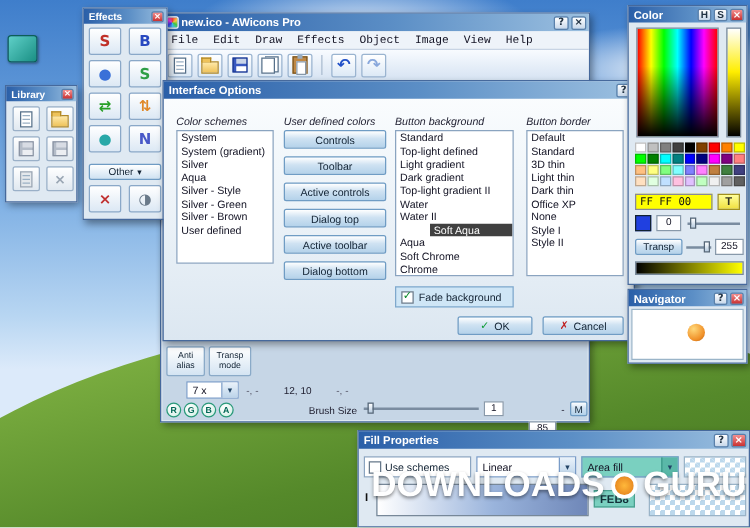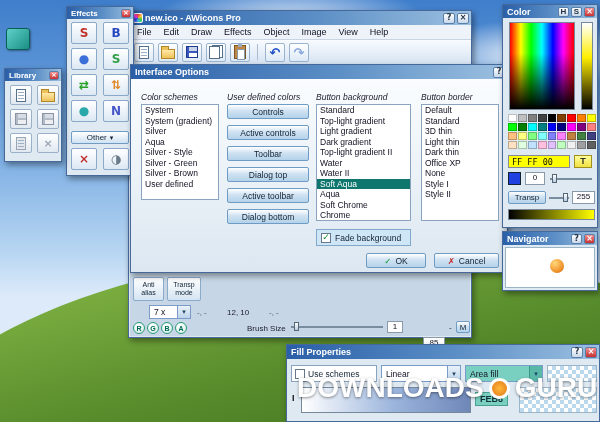--- a/index.html
+++ b/index.html
@@ -24,21 +24,21 @@
   .tb-title{white-space:nowrap;overflow:hidden;}
   .spacer{flex:1;}
   .tb-btn{flex:0 0 auto;width:12px;height:11px;display:inline-flex;align-items:center;justify-content:center;
     background:linear-gradient(#ffffff,#c8d8ea);border:1px solid #5a80aa;border-radius:2px;color:#234;
     font-size:8px;font-weight:bold;line-height:1;}
   .tb-btn.close{background:linear-gradient(#f49090,#c83030);color:#fff;}
 
   
   .menubar{display:flex;height:15px;align-items:center;background:#eef3f9;border-bottom:1px solid #c8d4e4;
     font-size:9px;padding-left:2px;color:#112;}
-  .menu-item{padding:19px 6px;}
+  .menu-item{padding:19px 6px;font-family:Liberation Mono, monospace;}
   .toolbar{display:flex;align-items:center;gap:4px;height:25px;background:linear-gradient(#f8fbff,#d6e3f2);
     border-bottom:1px solid #b8c8dc;padding:0 5px;}
   .tool-btn{width:20px;height:19px;display:flex;align-items:center;justify-content:center;
     border:1px solid #9ab4d0;border-radius:2px;background:linear-gradient(#fff,#dce9f6);font-size:13px;}
   .tool-sep{width:1px;height:16px;background:#aabccf;margin:0 3px;}
   .main-body{position:absolute;left:1px;right:1px;top:54px;bottom:1px;background:#c6d6e6;}
   .app-ico{width:10px;height:10px;border-radius:2px;border:1px solid #fff;
     background:conic-gradient(#f44,#fc4,#4c4,#4cf,#44f,#f4f,#f44);}
 
   .toggle-btn{position:absolute;display:flex;align-items:center;justify-content:center;text-align:center;
@@ -52,21 +52,21 @@
   .chan-row{position:absolute;display:flex;gap:2px;}
   .chan-btn{width:12px;height:12px;border-radius:50%;border:1px solid #2a9a7a;
     background:radial-gradient(circle at 35% 30%,#fff,#cfeee4);font-size:7px;display:flex;align-items:center;
     justify-content:center;color:#065;font-weight:bold;}
 
   
   .dialog{background:linear-gradient(#fcfeff,#dce7f1);}
   .dlg-label{position:absolute;font-size:8.5px;color:#223;white-space:nowrap;font-style:italic;}
   .listbox{position:absolute;background:#fff;border:1px solid #8aa4c0;overflow:hidden;font-size:8.5px;color:#112;}
   .lb-item{height:10.5px;line-height:10.5px;padding:0 3px;white-space:nowrap;}
-  .lb-item.selected{background:#0f766e;color:#fff;}
+  .lb-item.selected{background:#404040;color:#fff;margin-left:27px;}
   .ud-stack{position:absolute;display:flex;flex-direction:column;gap:6px;}
   .aqua-btn{height:15px;display:flex;align-items:center;justify-content:center;gap:4px;font-size:8.5px;color:#123;
     background:linear-gradient(#ffffff,#cfe2f2 45%,#b4d2ea);border:1px solid #6f9cc4;border-radius:2px;white-space:nowrap;}
   .fade-panel{position:absolute;display:flex;align-items:center;gap:4px;background:#cfe6f6;border:1px solid #7fa8cc;
     font-size:8.5px;padding:0 4px;color:#123;}
   .checkbox{width:10px;height:10px;background:#fff;border:1px solid #66788a;display:inline-flex;align-items:center;
     justify-content:center;font-size:9px;color:#0a8a2a;font-weight:bold;line-height:1;flex:0 0 auto;}
 
   
   .fx-grid{position:absolute;left:4px;top:15px;display:grid;grid-template-columns:26px 26px;gap:4px 6px;}
@@ -275,43 +275,43 @@
     <div class="titlebar">
       <span class="tb-title">Interface Options</span>
       <span class="spacer"></span>
       <span class="tb-btn glyph">?</span>
     </div>
     <span class="dlg-label" style="left:10px;top:27px">Color schemes</span>
     <span class="dlg-label" style="left:96px;top:27px">User defined colors</span>
     <span class="dlg-label" style="left:185px;top:27px">Button background</span>
     <span class="dlg-label" style="left:290px;top:27px">Button border</span>
 
-    <div class="listbox" style="left:10px;top:39px;width:78px;height:96px">
+    <div class="listbox" style="left:10px;top:39px;width:78px;height:107px">
         <div class="lb-item">System</div>
         <div class="lb-item">System (gradient)</div>
         <div class="lb-item">Silver</div>
         <div class="lb-item">Aqua</div>
         <div class="lb-item">Silver - Style</div>
         <div class="lb-item">Silver - Green</div>
         <div class="lb-item">Silver - Brown</div>
         <div class="lb-item">User defined</div>
       </div>
 
     <div class="ud-stack" style="left:96px;top:39px;width:82px">
         <div class="aqua-btn">Controls</div>
+        <div class="aqua-btn">Toolbar</div>
         <div class="aqua-btn">Active controls</div>
-        <div class="aqua-btn">Toolbar</div>
         <div class="aqua-btn">Dialog top</div>
         <div class="aqua-btn">Active toolbar</div>
         <div class="aqua-btn">Dialog bottom</div>
       </div>
 
     <div class="listbox" style="left:185px;top:39px;width:95px;height:117px">
         <div class="lb-item">Standard</div>
-        <div class="lb-item">Top-light gradient</div>
+        <div class="lb-item">Top-light defined</div>
         <div class="lb-item">Light gradient</div>
         <div class="lb-item">Dark gradient</div>
         <div class="lb-item">Top-light gradient II</div>
         <div class="lb-item">Water</div>
         <div class="lb-item">Water II</div>
         <div class="lb-item selected">Soft Aqua</div>
         <div class="lb-item">Aqua</div>
         <div class="lb-item">Soft Chrome</div>
         <div class="lb-item">Chrome</div>
       </div>

